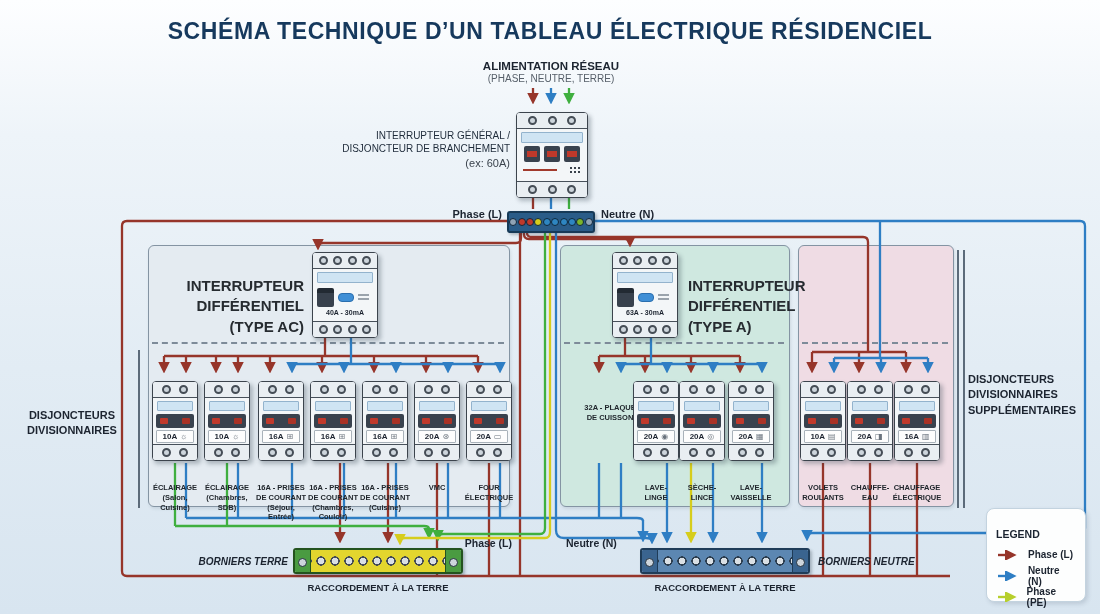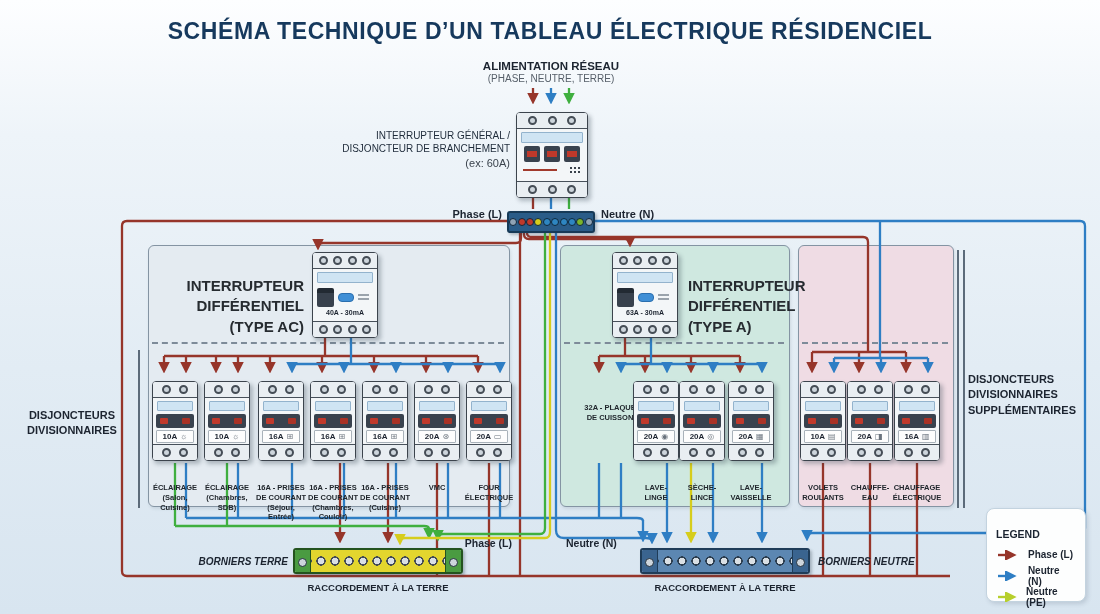--- a/index.html
+++ b/index.html
@@ -655,18 +655,18 @@
       <div class="lrow">
         <svg width="26" height="10">
             <line x1="2" y1="5" x2="17" y2="5" stroke-width="2.4" marker-end="url(#mB)" stroke="#2e7ec4"></line>
           </svg>
         <span class="ll">Neutre (N)</span>
       </div>
       <div class="lrow">
         <svg width="26" height="10">
             <line x1="2" y1="5" x2="17" y2="5" stroke-width="2.4" marker-end="url(#mLG)" stroke="#b7cf2c"></line>
           </svg>
-        <span class="ll">Neutre (PE)</span>
+        <span class="ll">Phase (PE)</span>
       </div>
     </div>
 
   </div>
 </div>
 
 </body></html>

